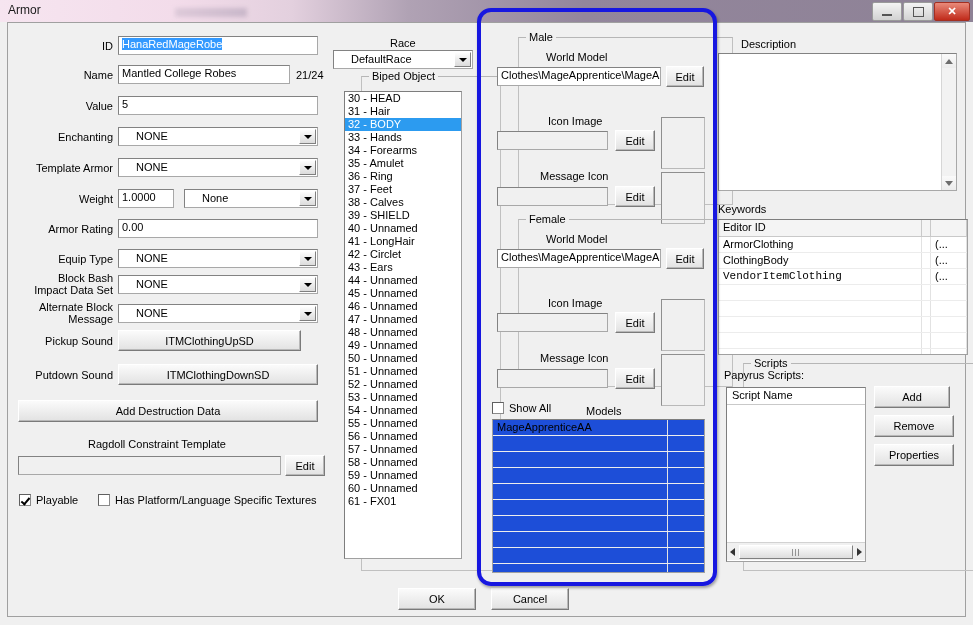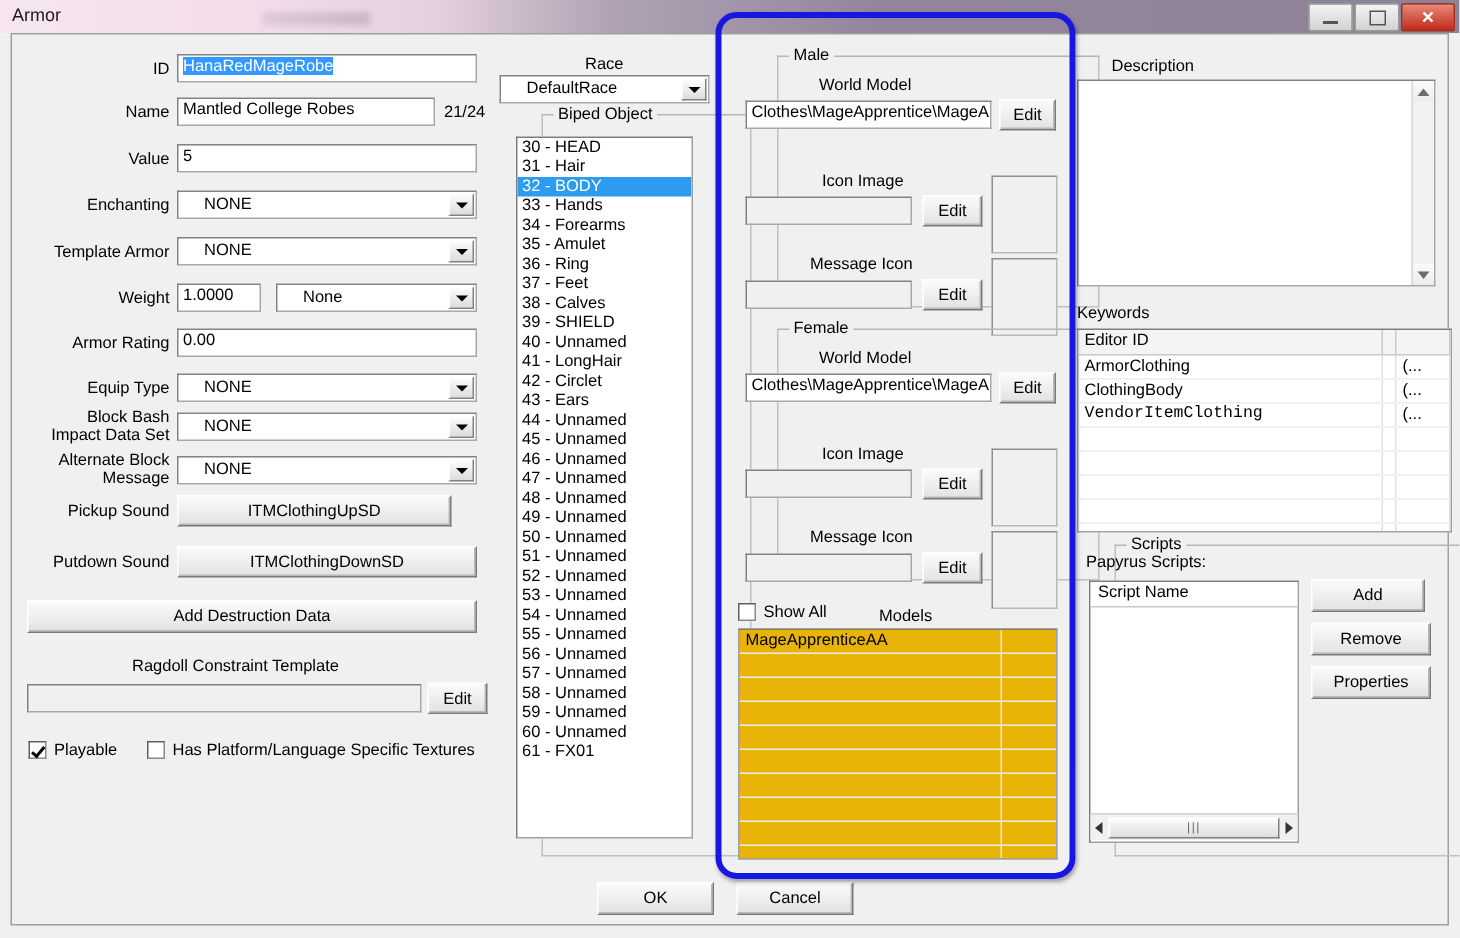--- a/index.html
+++ b/index.html
@@ -124,21 +124,21 @@
   .tri-rt{width:0;height:0;border-top:4px solid transparent;border-bottom:4px solid transparent;border-left:5px solid #333;}
 
   
   .grid{position:absolute;box-sizing:border-box;background:#fff;border:1px solid #a0a0a0;border-top-color:#7d7d7d;overflow:hidden;}
   .grid .ghead{display:flex;height:16px;background:#f4f4f4;border-bottom:1px solid #c9c9c9;}
   .grid .ghead .gc{border-right:1px solid #c9c9c9;font-size:11px;padding:1px 4px;box-sizing:border-box;}
   .grid .grow{display:flex;height:15px;border-bottom:1px solid #ececec;}
   .grid .grow .gc{border-right:1px solid #e2e2e2;font-size:11px;padding:0 4px;box-sizing:border-box;line-height:15px;white-space:nowrap;overflow:hidden;}
 
   
-  .mgrid{position:absolute;box-sizing:border-box;background:#eab308;border:1px solid #a0a0a0;border-top-color:#7d7d7d;overflow:hidden;}
+  .mgrid{position:absolute;box-sizing:border-box;background:#1d4ed8;border:1px solid #a0a0a0;border-top-color:#7d7d7d;overflow:hidden;}
   .mgrid .mrow{display:flex;height:15px;border-bottom:1px solid #ededed;}
   .mgrid .mrow .mc{font-size:11px;line-height:15px;padding:0 4px;box-sizing:border-box;white-space:nowrap;overflow:hidden;}
   .mgrid .mrow .mc.c1{flex:1;border-right:1px solid #e3e3e3;}
   .mgrid .mrow .mc.c2{width:36px;}
 
   .preview{
     position:absolute;box-sizing:border-box;background:#f0f0f0;
     border:1px solid #b9b9b9;border-top-color:#8f8f8f;border-left-color:#8f8f8f;
   }
 

